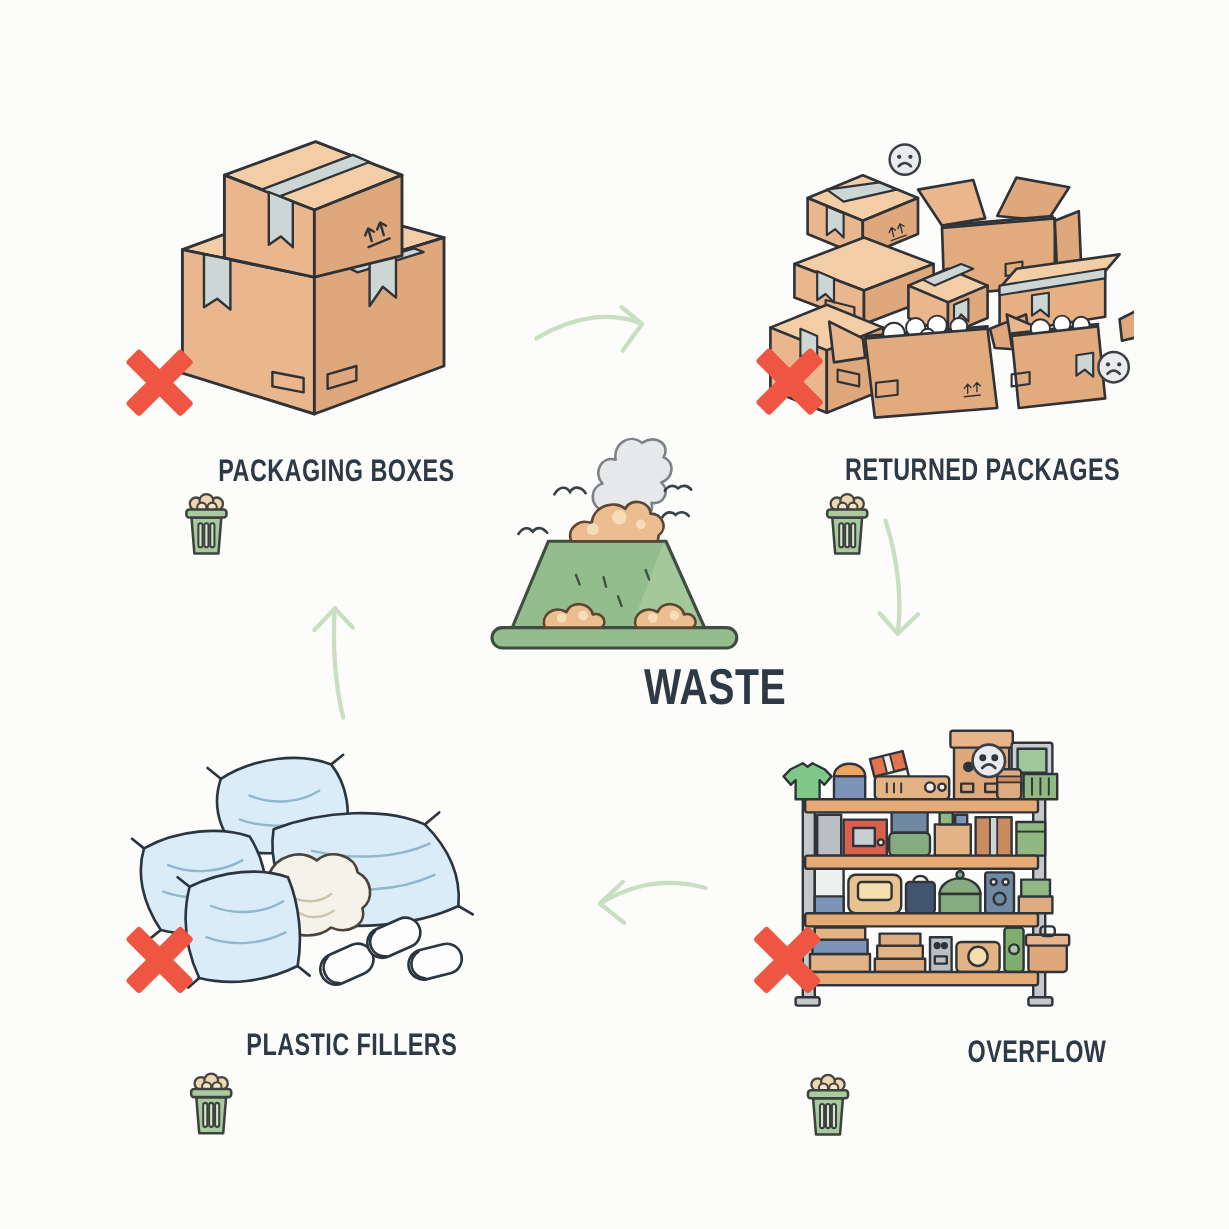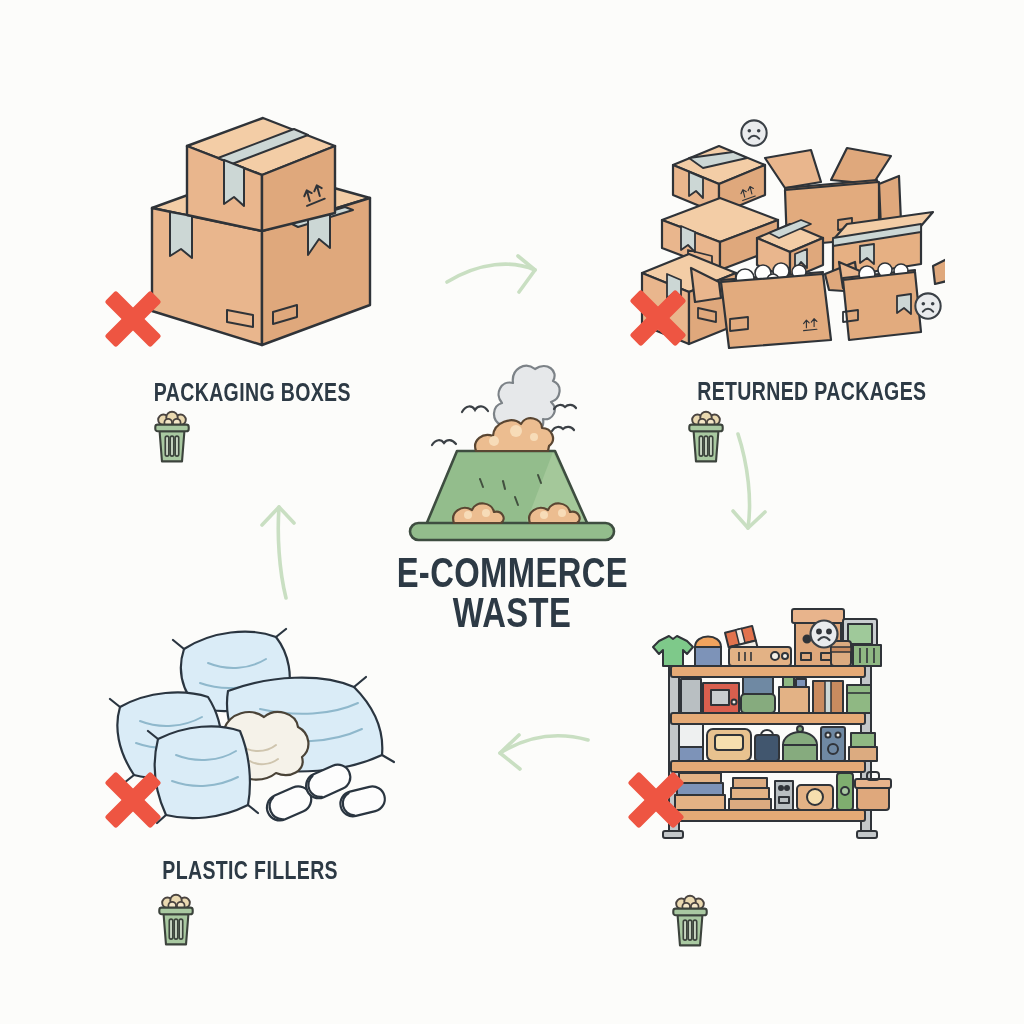--- a/index.html
+++ b/index.html
@@ -3,21 +3,21 @@
 <meta charset="utf-8">
 <style>
   html,body{margin:0;padding:0;}
   body{
     width:1024px;height:1024px;position:relative;overflow:hidden;
     background:#fcfcfa;
     font-family:"Liberation Sans",sans-serif;
   }
   .abs{position:absolute;}
   .label{
-    position:absolute;color:#2d3a45;font-weight:700;text-align:center;
+    position:absolute;color:#2d3a45;font-weight:700;text-align:right;
     letter-spacing:.5px;
   }
   .lab-sm{font-size:26px;line-height:31px;}
   .lab-center{font-size:42px;line-height:40px;}
   .cond{display:inline-block;transform:scaleX(.75);transform-origin:50% 50%;white-space:nowrap;}
   .cond-c{display:inline-block;transform:scaleX(.78);transform-origin:50% 50%;white-space:nowrap;}
   .line{display:block;}
   svg{display:block;}
 </style>
 </head>
@@ -361,18 +361,18 @@
 
 <div class="label lab-sm" style="left:652px;top:376px;width:320px">
   <span class="cond">RETURNED PACKAGES</span>
 </div>
 
 <div class="label lab-sm" style="left:90px;top:855px;width:320px">
   <span class="cond">PLASTIC FILLERS</span>
 </div>
 
 <div class="label lab-sm" style="left:621px;top:861px;width:320px">
+  <span class="line"><span class="cond">OVERFLOW</span></span>
 </div>
 
 <div class="label lab-center" style="left:352px;top:553px;width:320px">
-  <span class="line"><span class="cond-c">E-COMMERCE</span></span>
   <span class="line"><span class="cond-c">WASTE</span></span>
 </div>
 
 </body></html>

